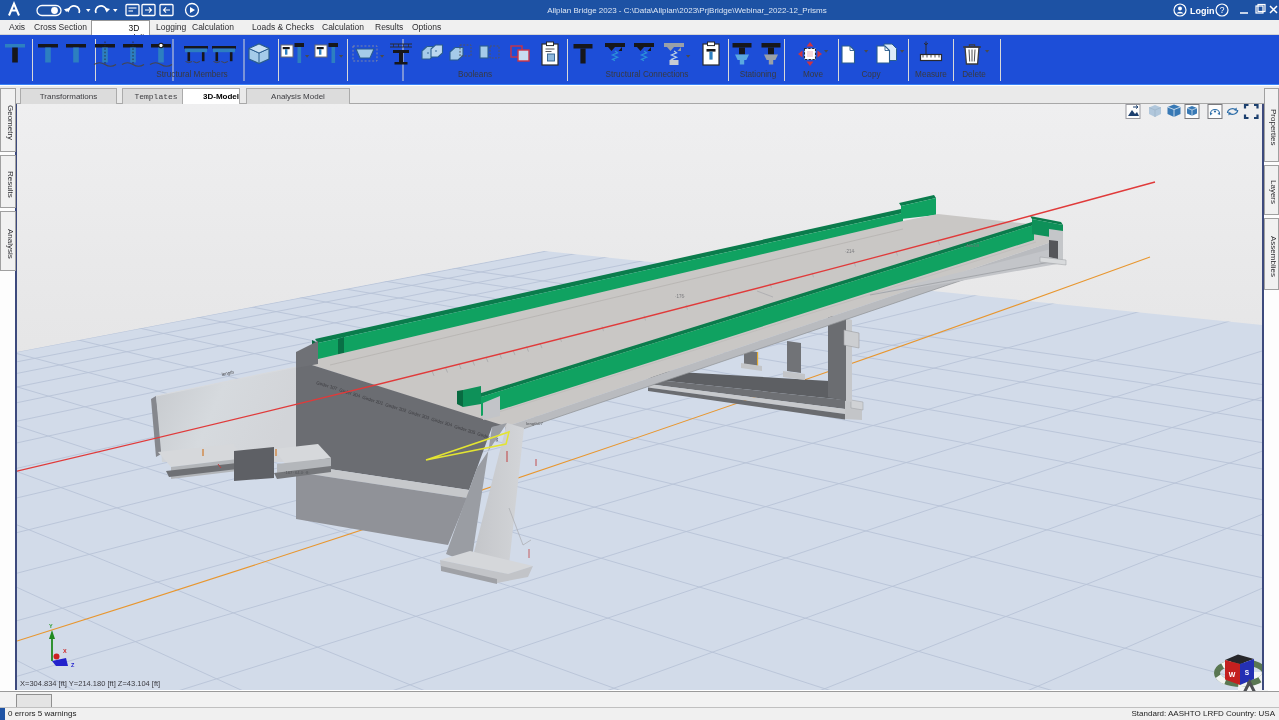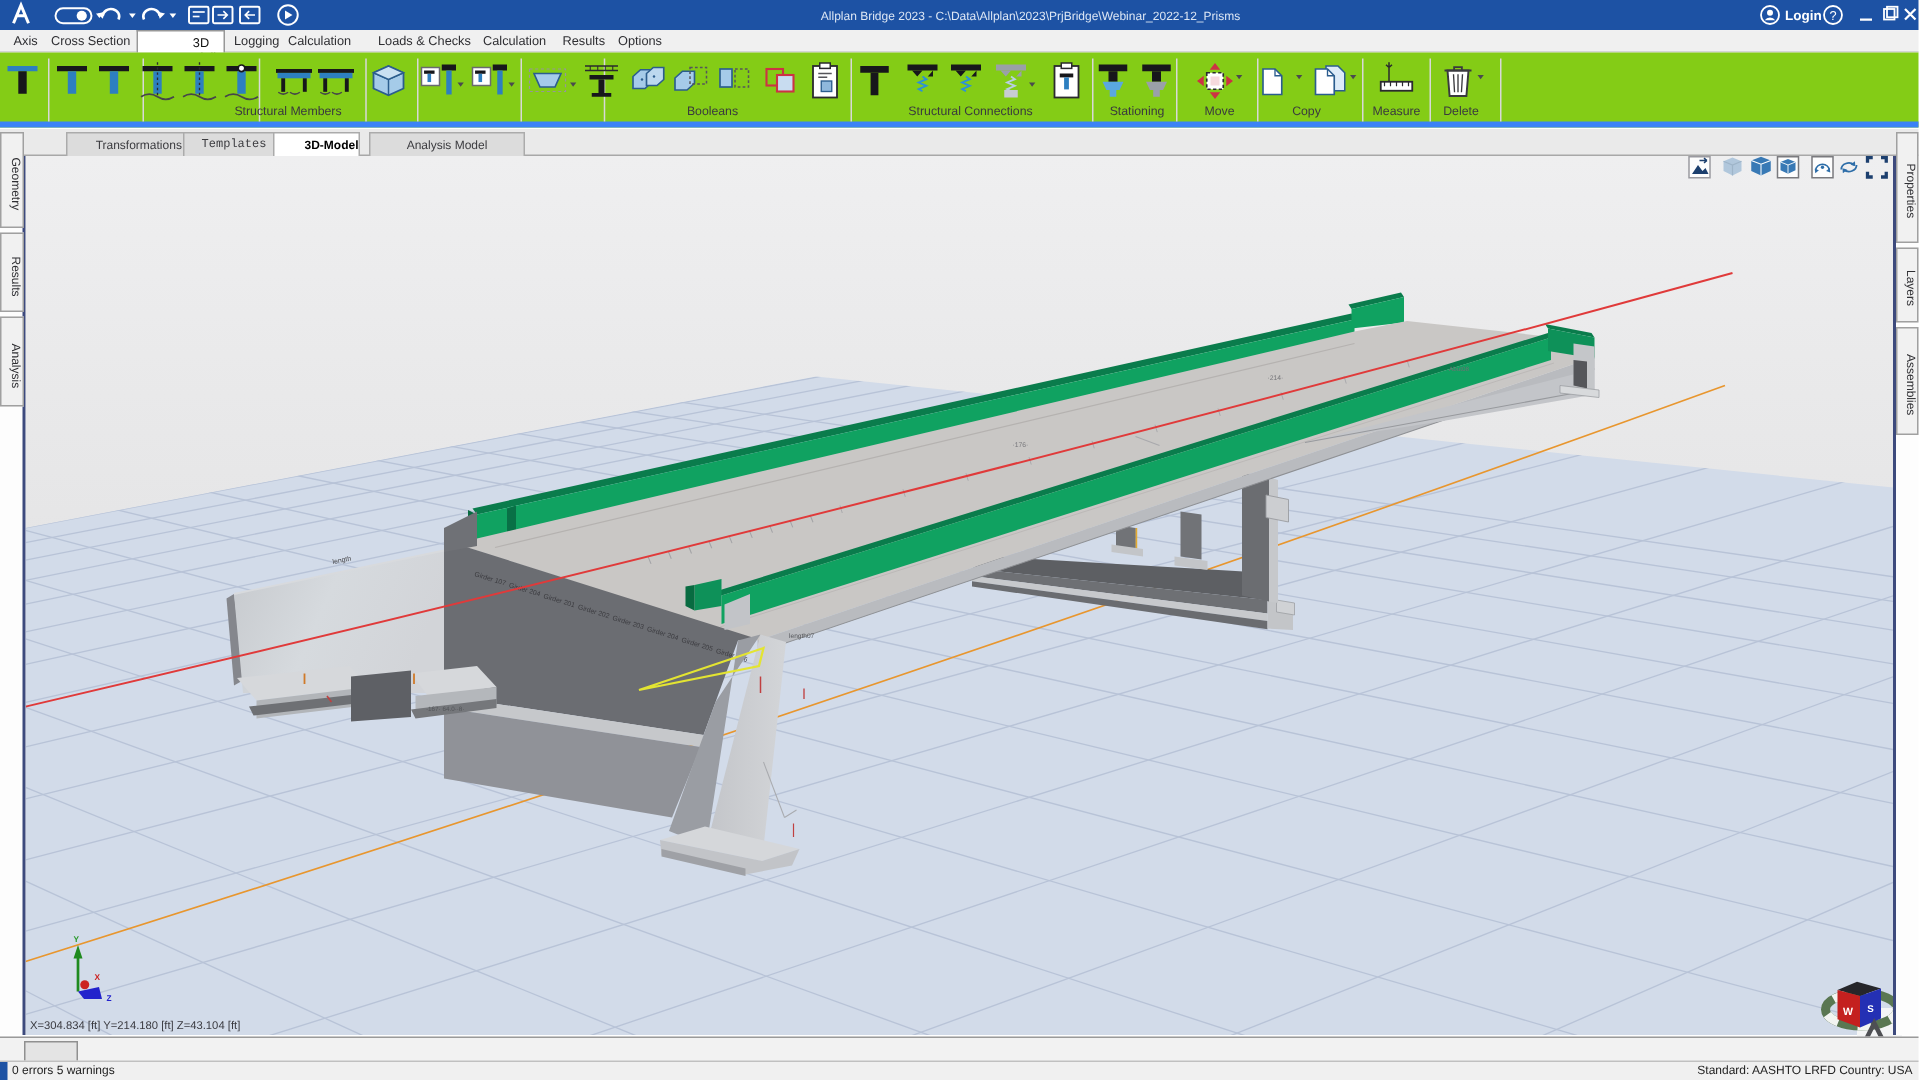--- a/index.html
+++ b/index.html
@@ -1,21 +1,21 @@
 <!DOCTYPE html>
 <html><head><meta charset="utf-8"><title>Allplan Bridge</title>
 <style>
 *{margin:0;padding:0;box-sizing:border-box;}
 html,body{width:1279px;height:720px;overflow:hidden;background:#fff;font-family:"Liberation Sans",sans-serif;}
 .abs{position:absolute;}
 #titlebar{left:0;top:0;width:1279px;height:20px;background:#1d52a4;z-index:5;color:#fff;}
 #menurow{left:0;top:20px;width:1279px;height:15px;background:#f0f0f0;z-index:5;border-bottom:1px solid #d4d4d4;}
 .menuitem{position:absolute;top:2px;font-size:8.5px;color:#2e2e32;}
 #activemenu{position:absolute;left:91px;top:0px;width:59px;height:15px;background:#fff;border:1px solid #989898;border-bottom:none;text-align:center;font-size:8.5px;color:#111;padding-top:2px;padding-left:27px;}
-#ribbon{left:0;top:35px;width:1279px;height:50px;background:#84cc16;border-bottom:4px solid #3b82f6;z-index:5;text-align:right;}
+#ribbon{left:0;top:35px;width:1279px;height:50px;background:#1d4ed8;border-bottom:1px solid #3b82f6;z-index:5;text-align:right;}
 #doctabs{left:0;top:86px;width:1279px;height:18px;background:#eaeaea;z-index:5;border-bottom:1px solid #a8a8a8;}
 .dtab{position:absolute;top:2px;height:16px;font-size:8px;color:#3c3c40;background:#dcdcdc;border:1px solid #ababab;border-bottom:none;text-align:center;padding-top:3px;}
 .dtab.active{background:#fff;color:#000;font-weight:bold;}
 #leftstrip{left:0;top:104px;width:17px;height:586px;background:#fdfdfd;z-index:5;}
 #rightstrip{left:1264px;top:104px;width:15px;height:586px;background:#fdfdfd;z-index:5;}
 .vtab{position:absolute;background:#f1f1f1;border:1px solid #a0a0a0;writing-mode:vertical-rl;font-size:8px;color:#2e2e32;text-align:center;}
 #vpleft{left:15px;top:104px;width:2px;height:586px;background:#3d4a7d;z-index:6;}
 #vpright{left:1262px;top:104px;width:2px;height:586px;background:#3d4a7d;z-index:6;}
 #loggingrow{left:0;top:691px;width:1279px;height:16px;background:#f2f2f2;border-top:1px solid #9a9a9a;z-index:4;}
 #logbtn{position:absolute;left:16px;top:2px;width:36px;height:14px;background:#e4e4e4;border:1px solid #909090;font-size:8.5px;color:#222;text-align:center;padding-top:13px;}
@@ -475,21 +475,21 @@
       <text x="647" y="41.5" font-size="8.2" fill="#3a3a3e" text-anchor="middle">Structural Connections</text>
       <text x="758" y="41.5" font-size="8.2" fill="#3a3a3e" text-anchor="middle">Stationing</text>
       <text x="813" y="41.5" font-size="8.2" fill="#3a3a3e" text-anchor="middle">Move</text>
       <text x="871" y="41.5" font-size="8.2" fill="#3a3a3e" text-anchor="middle">Copy</text>
       <text x="931" y="41.5" font-size="8.2" fill="#3a3a3e" text-anchor="middle">Measure</text>
       <text x="974" y="41.5" font-size="8.2" fill="#3a3a3e" text-anchor="middle">Delete</text>
 </svg>
 </div>
 
 <div id="doctabs" class="abs">
-<div class="dtab" style="left:20px;width:97px;margin-left:24px;">Transformations</div>
+<div class="dtab" style="left:20px;width:97px;">Transformations</div>
 <div class="dtab" style="left:122px;width:68px;font-family:Liberation Mono, monospace;">Templates</div>
 <div class="dtab active" style="left:182px;width:58px;text-align:right;">3D-Model</div>
 <div class="dtab" style="left:246px;width:104px;">Analysis Model</div>
 </div>
 
 <div id="leftstrip" class="abs"></div>
 <div id="rightstrip" class="abs"></div>
 <div id="vpleft" class="abs"></div>
 <div id="vpright" class="abs"></div>
 <div class="vtab" style="left:0px;top:-16px;width:16px;height:64px;padding-top:5px;z-index:6;top:88px;">Geometry</div>

